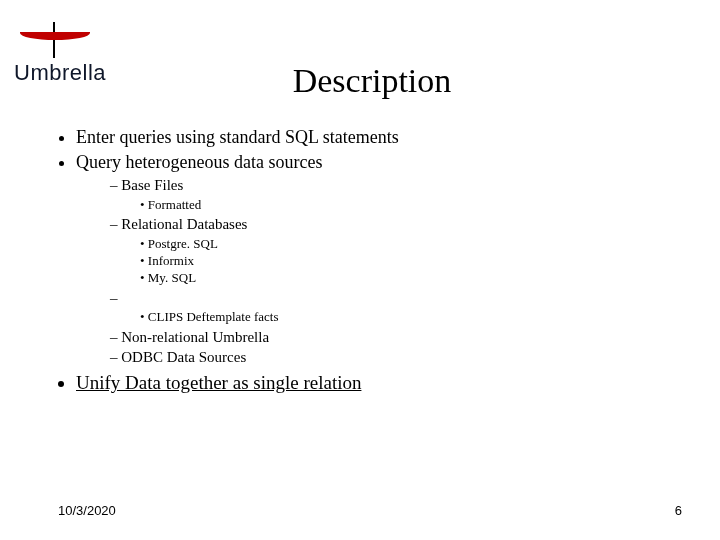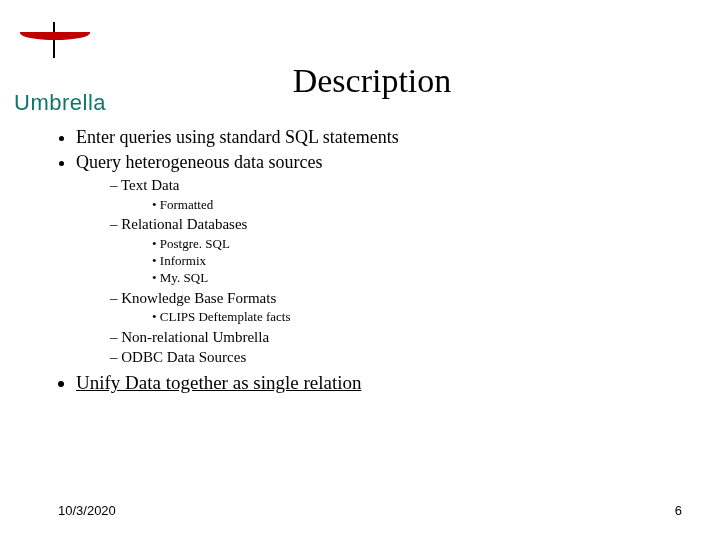--- a/index.html
+++ b/index.html
@@ -39,23 +39,22 @@
     height: 8px;
     background: #c00000;
     border-radius: 0 0 40px 40px / 0 0 8px 8px;
   }
   .logo-text {
     position: absolute;
     top: 38px;
     left: 0;
     font-size: 22px;
     font-family: Arial, Helvetica, sans-serif;
-    color: #0f766e;
+    color: #0f172a;
     letter-spacing: 0.5px;
-    margin-top: 30px;
   }
   .title {
     position: absolute;
     top: 62px;
     left: 12px;
     width: 720px;
     text-align: center;
     font-size: 34px;
     font-family: "Times New Roman", Times, serif;
   }
@@ -92,21 +91,20 @@
     margin: 2px 0 2px 0;
     padding-left: 30px;
     list-style: none;
     font-size: 13px;
   }
   ul.lvl3 > li::before {
     content: "•  ";
   }
   ul.lvl3 > li {
     margin-bottom: 1px;
-    margin-left: 12px;
   }
   .footer-date {
     position: absolute;
     bottom: 22px;
     left: 58px;
     font-size: 13px;
     font-family: Arial, Helvetica, sans-serif;
   }
   .footer-page {
     position: absolute;
@@ -127,33 +125,33 @@
     <div class="logo-text">Umbrella</div>
   </div>
 
   <div class="title">Description</div>
 
   <div class="content">
     <ul class="lvl1">
       <li><span>Enter queries using standard SQL statements</span></li>
       <li><span>Query heterogeneous data sources</span>
         <ul class="lvl2">
-          <li><span>Text Data</span>
+          <li><span>Base Files</span>
             <ul class="lvl3">
               <li><span>Formatted</span></li>
             </ul>
           </li>
           <li><span>Relational Databases</span>
             <ul class="lvl3">
               <li><span>Postgre. SQL</span></li>
               <li><span>Informix</span></li>
               <li><span>My. SQL</span></li>
             </ul>
           </li>
-          <li><span>Knowledge Base Formats</span>
+          <li>
             <ul class="lvl3">
               <li><span>CLIPS Deftemplate facts</span></li>
             </ul>
           </li>
           <li><span>Non-relational Umbrella</span></li>
           <li><span>ODBC Data Sources</span></li>
         </ul>
       </li>
       <li style="margin-top:4px; font-size:19px;text-decoration:underline;"><span>Unify Data together as single relation</span></li>
     </ul>

